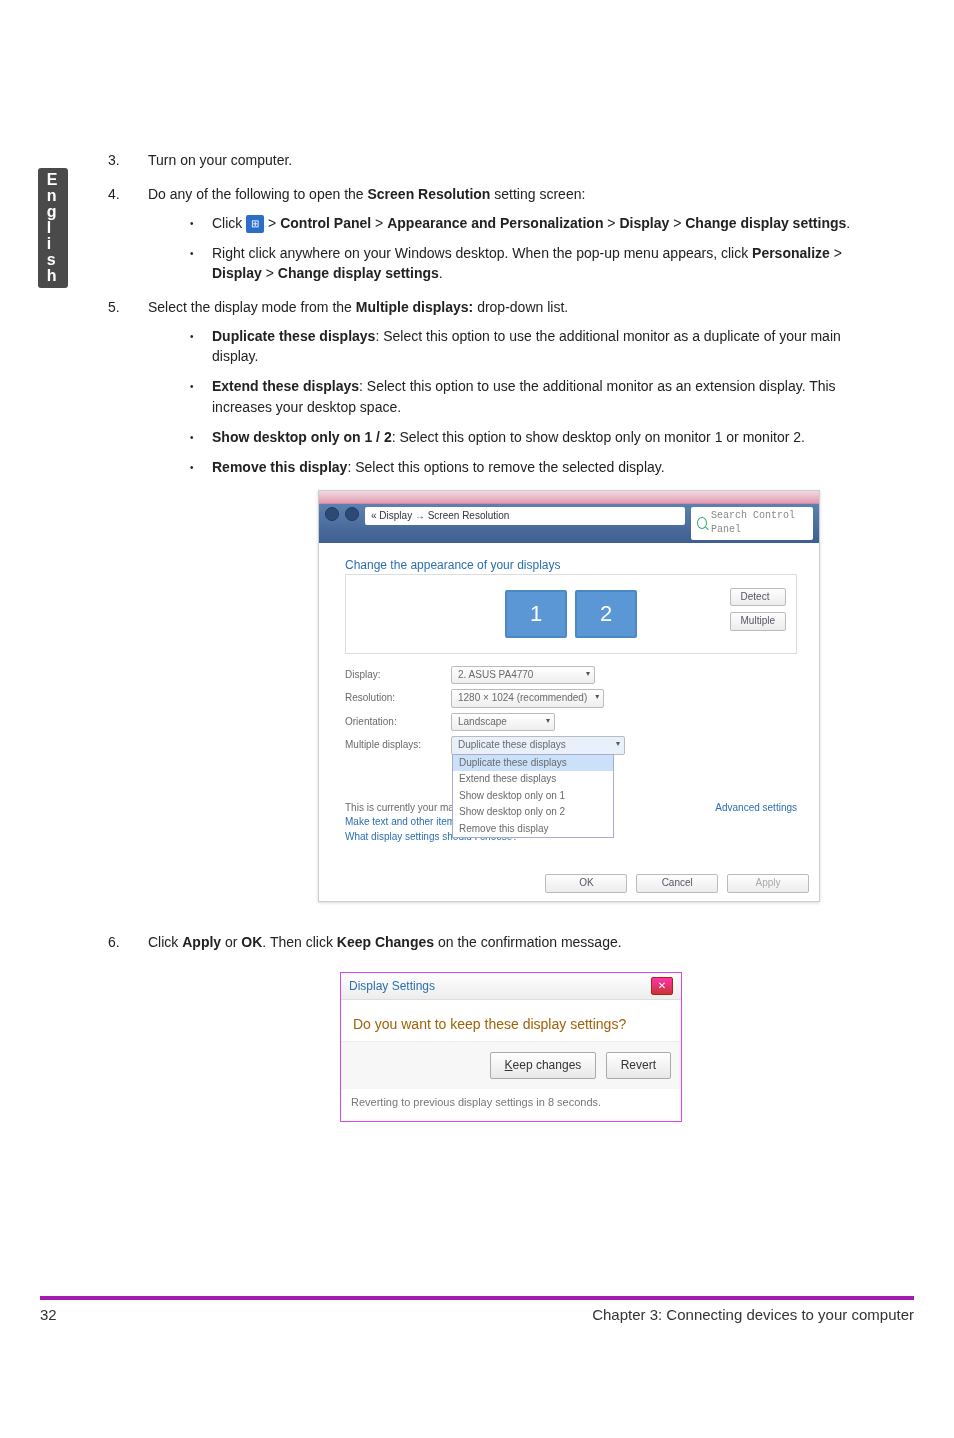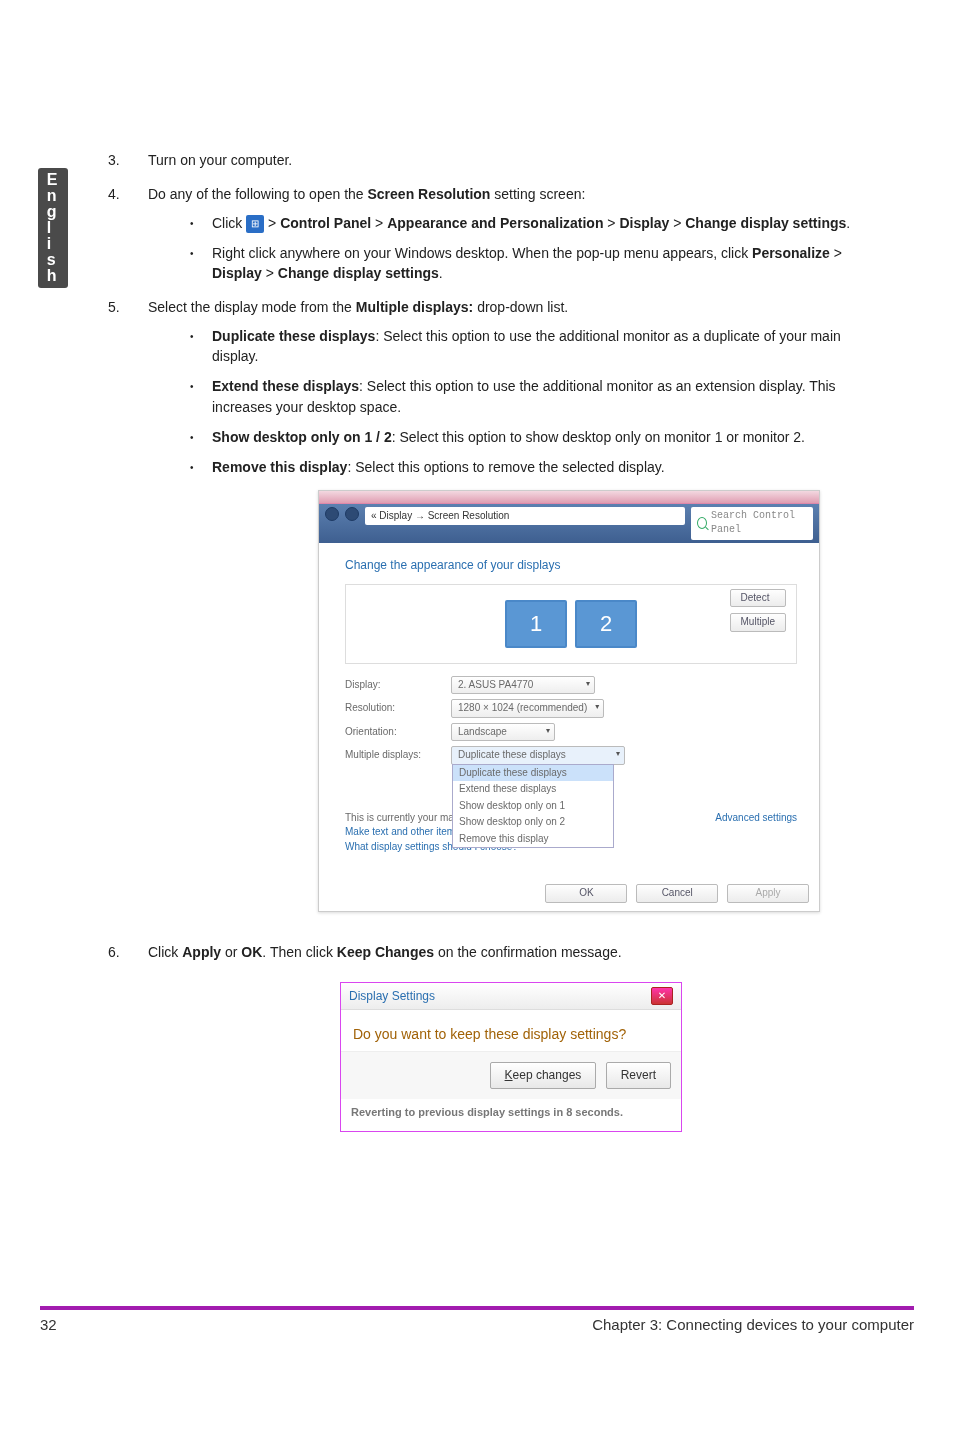--- a/index.html
+++ b/index.html
@@ -109,34 +109,34 @@
     gap: 6px;
   }
   .navbtn { width:12px;height:12px;border-radius:50%;background:#2d4a74;border:1px solid #1d3a64;display:inline-block;}
   .addr-field { flex:1; background:#fff;color:#333;padding:2px 6px;border-radius:2px; }
   .searchbox { width:110px;background:#fff;color:#888;padding:2px 6px;border-radius:2px;display:flex;align-items:center;gap:4px;font-family:Liberation Mono, monospace;}
   .search-icon{width:10px;height:10px;border:1px solid #3a6;border-radius:50%;position:relative;}
   .search-icon::after{content:"";position:absolute;width:4px;height:1px;background:#3a6;right:-3px;bottom:-1px;transform:rotate(45deg);}
   .scr-body {
     padding: 14px 22px 22px 26px;
   }
-  .scr-h1 { color:#2a6fb0; font-size:12px; margin-bottom:10px;}
+  .scr-h1 { color:#2a6fb0; font-size:12px; }
   .monitors-area {
     height: 78px;
     border:1px solid #ddd;
     display:flex;
     align-items:center;
     justify-content:center;
     gap:8px;
     position:relative;
     margin-bottom:12px;
   }
   .right-btns {
     position:absolute;
-    right:10px; top:4px;
+    right:10px; top:13px;
     display:flex;flex-direction:column;gap:6px;
   }
   .winbtn {
     border:1px solid #bbb;padding:1px 10px;border-radius:2px;background:linear-gradient(#fefefe,#ececec);color:#556;
   }
   .mon {
     width:58px;height:44px;border:2px solid #4a88c8;background:#5a97d4;color:#fff;display:flex;align-items:center;justify-content:center;font-size:22px;border-radius:2px;
   }
   .formrow{display:flex;align-items:center;gap:16px;margin:5px 0;}
   .formrow .lbl{width:90px;}
@@ -160,21 +160,21 @@
     color:#2a6fb0;
     padding:4px 8px;
     display:flex;justify-content:space-between;align-items:center;
     border-bottom:1px solid #ddd;
     font-family: "Segoe UI", Arial;
   }
   .dlg2-close{width:20px;height:16px;background:linear-gradient(#f3a,#c33);border:1px solid #a22;border-radius:2px;color:#fff;display:flex;align-items:center;justify-content:center;font-size:10px;}
   .dlg2-body{padding:14px 12px 6px;color:#a16207;font-size:14px;}
   .dlg2-btns{padding:10px;text-align:right;border-top:1px solid #eee;background:#f7f7f7;}
   .vbtn{display:inline-block;border:1px solid #aaa;background:linear-gradient(#fff,#e8e8e8);padding:4px 14px;margin-left:6px;border-radius:2px;color:#333;font-size:12px;}
-  .dlg2-foot{padding:6px 10px 10px;color:#777;font-size:11px;font-weight:bold;}
+  .dlg2-foot{padding:6px 10px 10px;color:#777;font-size:11px;}
   .footer {
     border-top: 4px solid #a21caf;
     margin: 120px 40px 0 40px;
     padding-top: 6px;
     font-size: 15px;
     color: #333;
     display: flex;
     justify-content: space-between;
   }
 </style>

